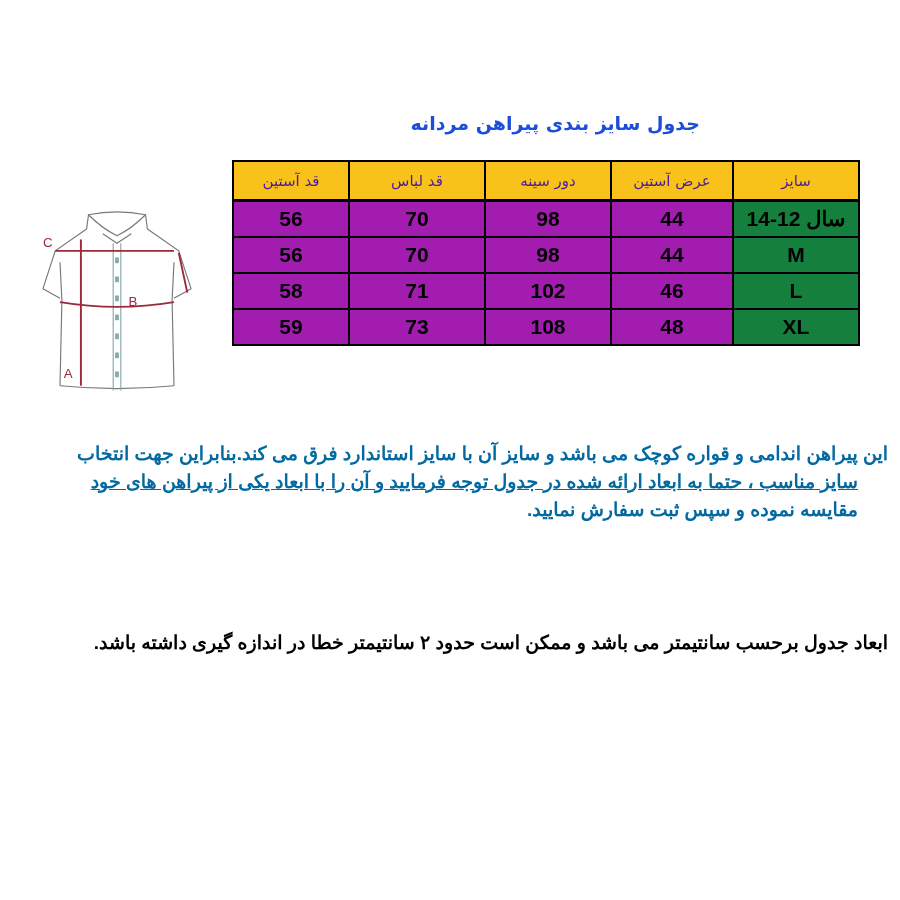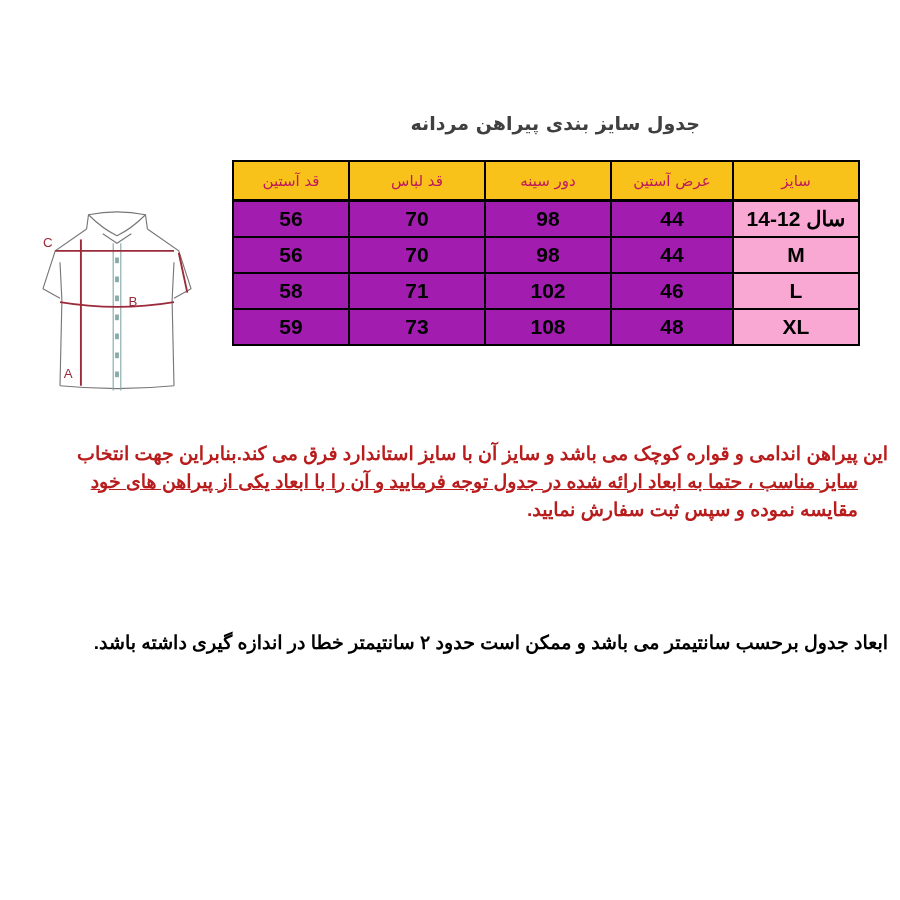--- a/index.html
+++ b/index.html
@@ -18,53 +18,53 @@
     .title {
       position: absolute;
       left: 400px;
       top: 112px;
       width: 300px;
       text-align: right;
       direction: rtl;
       font-family: "DejaVu Sans", sans-serif;
       font-size: 19px;
       font-weight: bold;
-      color: #404040;
+      color: #1d4ed8;
     }
     .size-table {
       position: absolute;
       left: 232px;
       top: 160px;
       width: 626px;
       border-collapse: collapse;
       direction: ltr;
       table-layout: fixed;
     }
     .size-table td, .size-table th {
       border: 2px solid #000;
       text-align: center;
       padding: 0;
     }
     .size-table th {
       background: #f9c21a;
       height: 37px;
       font-weight: normal;
       font-size: 15px;
-      color: #be185d;
+      color: #4c1d95;
       direction: rtl;
     }
     .size-table td {
       height: 34px;
       font-family: "Liberation Sans", sans-serif;
       font-weight: bold;
       font-size: 21px;
       background: #a21caf;
     }
     .size-table td.size-cell {
-      background: #f9a8d4;
+      background: #15803d;
       font-size: 21px;
     }
     .size-table td.size-cell .rtl {
       direction: rtl;
       unicode-bidi: embed;
     }
     .size-table tr.first-row td {
       border-top-width: 3px;
     }
     .shirt {
@@ -78,21 +78,21 @@
       position: absolute;
       right: 12px;
       top: 440px;
       width: 860px;
       direction: rtl;
       text-align: right;
       font-family: "Liberation Sans", sans-serif;
       font-weight: bold;
       font-size: 19px;
       line-height: 28px;
-      color: #b91c1c;
+      color: #0369a1;
     }
     .notice .line2 { padding-right: 30px; text-decoration: underline; }
     .notice .line3 { padding-right: 30px; }
     .note2 {
       position: absolute;
       right: 12px;
       top: 605px;
       width: 860px;
       direction: rtl;
       text-align: right;

